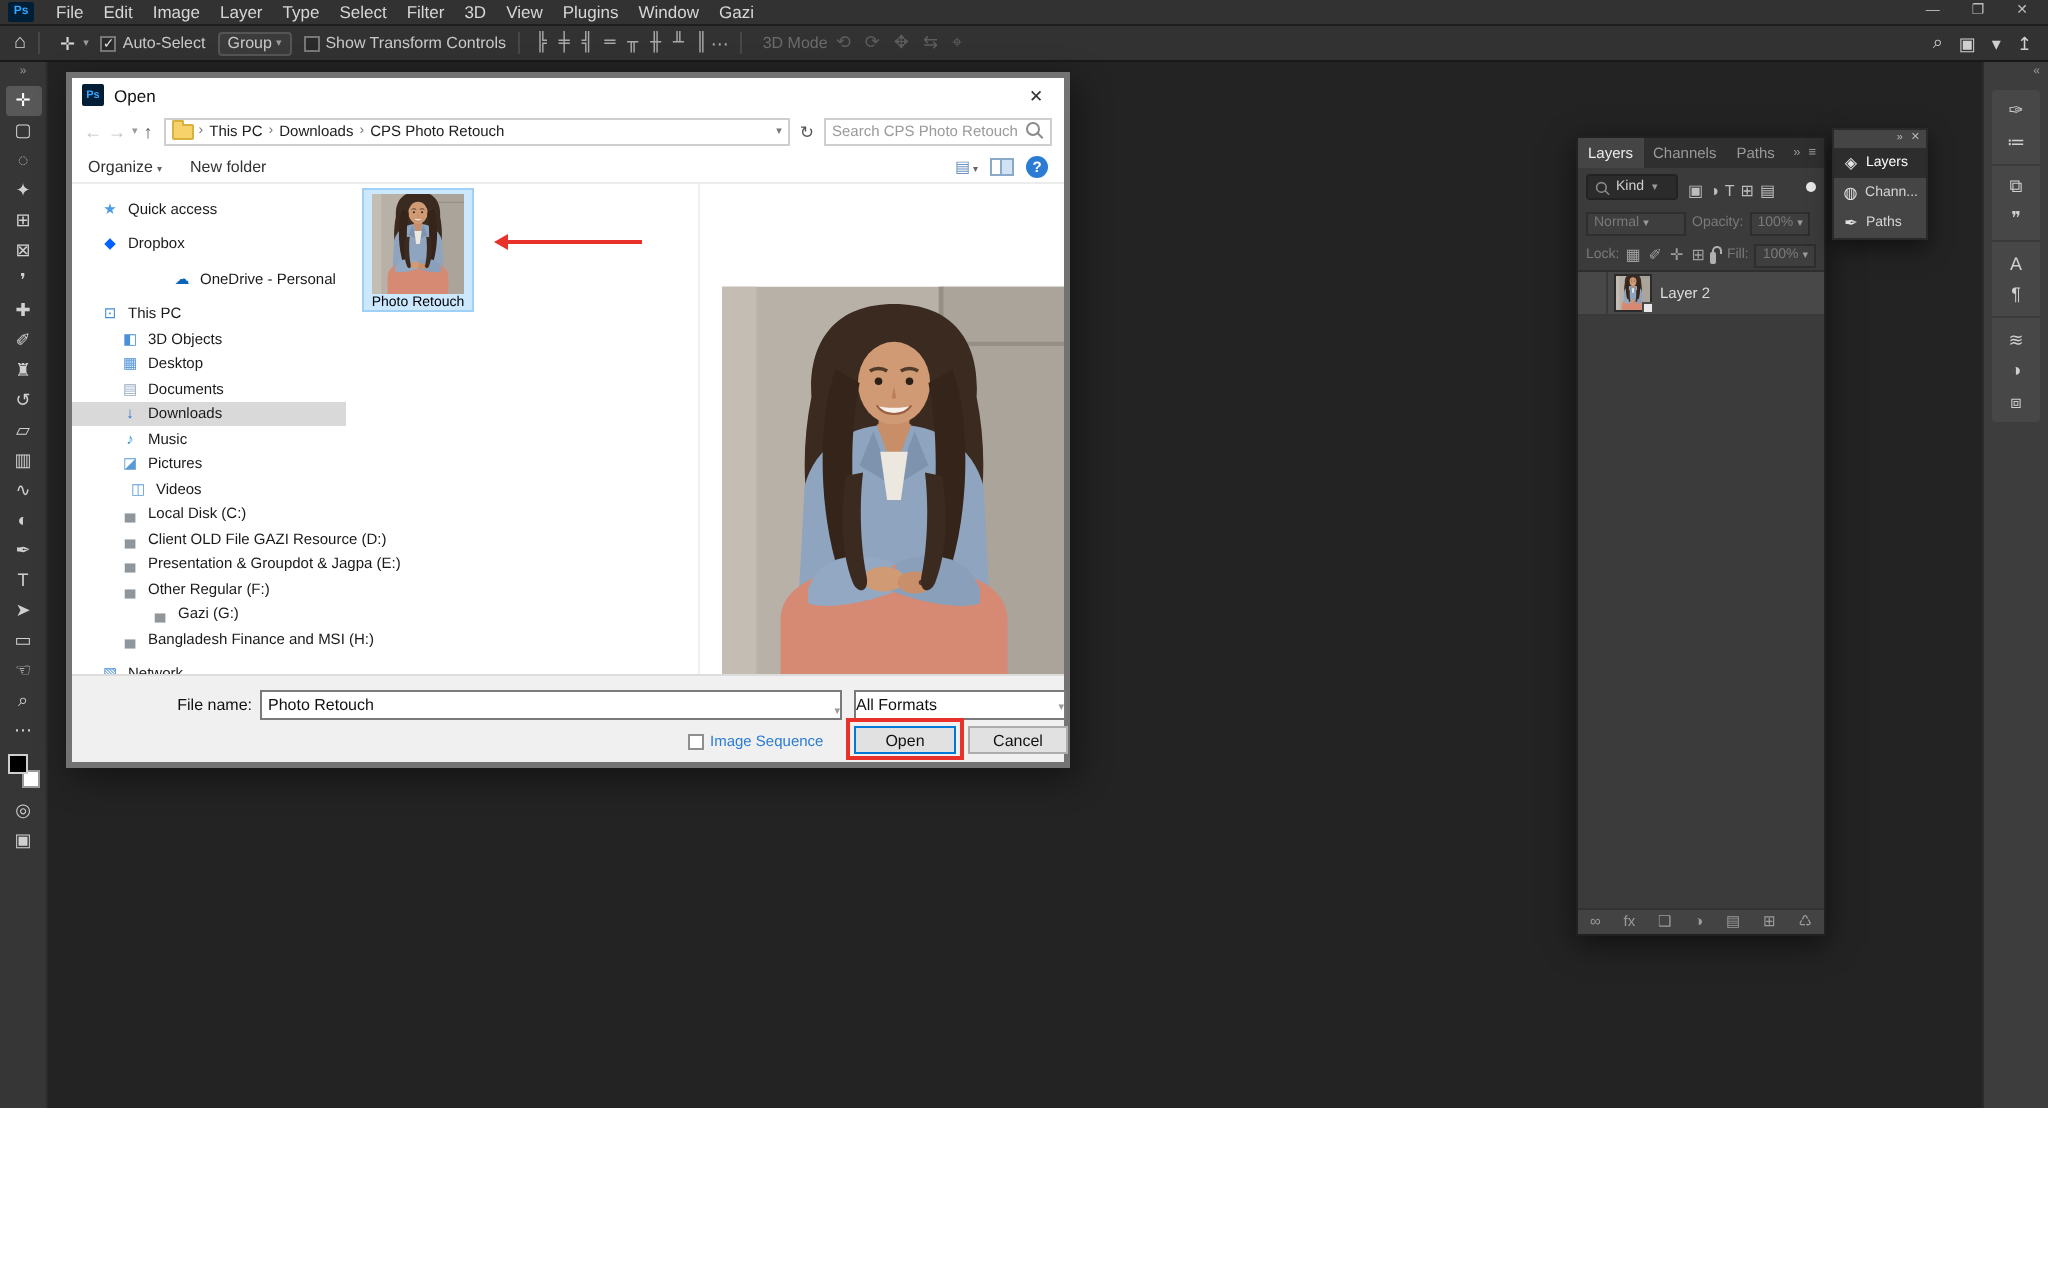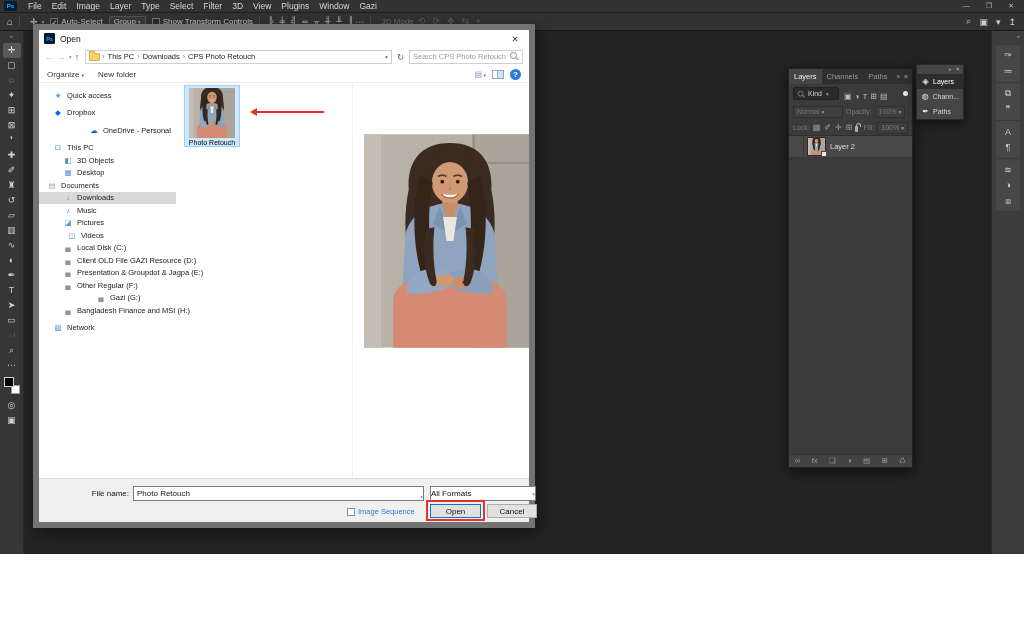--- a/index.html
+++ b/index.html
@@ -117,22 +117,22 @@
   .fh-close::before{content:"✕"}
   .flyout-item{height:15px;display:flex;align-items:center;gap:3px;padding:0 4px;
                color:#d6d6d6;font-size:7px}
   .flyout-item.active{background:#2d2d2d;color:#fff}
   .fo-icon{font-size:8px;color:#e4e4e4;width:9px;text-align:center}
   .i-layers::before{content:"◈"}
   .i-channels::before{content:"◍"}
   .i-paths::before{content:"✒"}
 
   
-  .open-dialog{position:absolute;left:33px;top:24px;width:502px;height:504px;background:#fff;
-               border:6px solid #737373;box-shadow:3px 5px 16px rgba(0,0,0,.45);color:#222}
+  .open-dialog{position:absolute;left:33px;top:36px;width:502px;height:348px;background:#fff;
+               border:3px solid #737373;box-shadow:3px 5px 16px rgba(0,0,0,.45);color:#222}
   .dlg-titlebar{height:17px;display:flex;align-items:center;padding-left:5px}
   .dlg-pslogo{width:11px;height:11px;background:#001e36;color:#31a8ff;font-size:5.5px;font-weight:bold;
               display:flex;align-items:center;justify-content:center;border-radius:1px}
   .dlg-title{margin-left:5px;font-size:8.5px;color:#111}
   .dlg-close{margin-left:auto;width:28px;text-align:center;color:#333;font-size:8.5px}
   .dlg-navbar{height:19px;display:flex;align-items:center;padding:0 6px;gap:3px}
   .nav-btn{font-size:9px;color:#4f4f4f}
   .nav-btn.dim{color:#c3c3c3}
   .nav-caret{font-size:5.5px;color:#9a9a9a}
   .breadcrumb{height:14px;border:1px solid #cfcfcf;display:flex;align-items:center;width:316px;
@@ -608,21 +608,21 @@
             <div class="nav-item" style="padding-left: 24px;">
               <span class="nav-icon i-objects-3d"></span>
               <span class="nav-label">3D Objects</span>
             </div>
 
             <div class="nav-item" style="padding-left: 24px;">
               <span class="nav-icon i-desktop"></span>
               <span class="nav-label">Desktop</span>
             </div>
 
-            <div class="nav-item" style="padding-left: 8px;">
+            <div class="nav-item" style="padding-left: 24px;">
               <span class="nav-icon i-documents"></span>
               <span class="nav-label">Documents</span>
             </div>
 
             <div class="nav-item selected" style="padding-left: 24px;">
               <span class="nav-icon i-downloads"></span>
               <span class="nav-label">Downloads</span>
             </div>
 
             <div class="nav-item" style="padding-left: 24px;">
@@ -653,21 +653,21 @@
             <div class="nav-item" style="padding-left: 24px;">
               <span class="nav-icon i-drive"></span>
               <span class="nav-label">Presentation &amp; Groupdot &amp; Jagpa (E:)</span>
             </div>
 
             <div class="nav-item" style="padding-left: 24px;">
               <span class="nav-icon i-drive"></span>
               <span class="nav-label">Other Regular (F:)</span>
             </div>
 
-            <div class="nav-item" style="padding-left: 24px; margin-left: 33px;">
+            <div class="nav-item" style="padding-left: 39px;">
               <span class="nav-icon i-drive"></span>
               <span class="nav-label">Gazi (G:)</span>
             </div>
 
             <div class="nav-item" style="padding-left: 24px;">
               <span class="nav-icon i-drive"></span>
               <span class="nav-label">Bangladesh Finance and MSI (H:)</span>
             </div>
 
             <div class="nav-item group-start" style="padding-left: 14px;">

